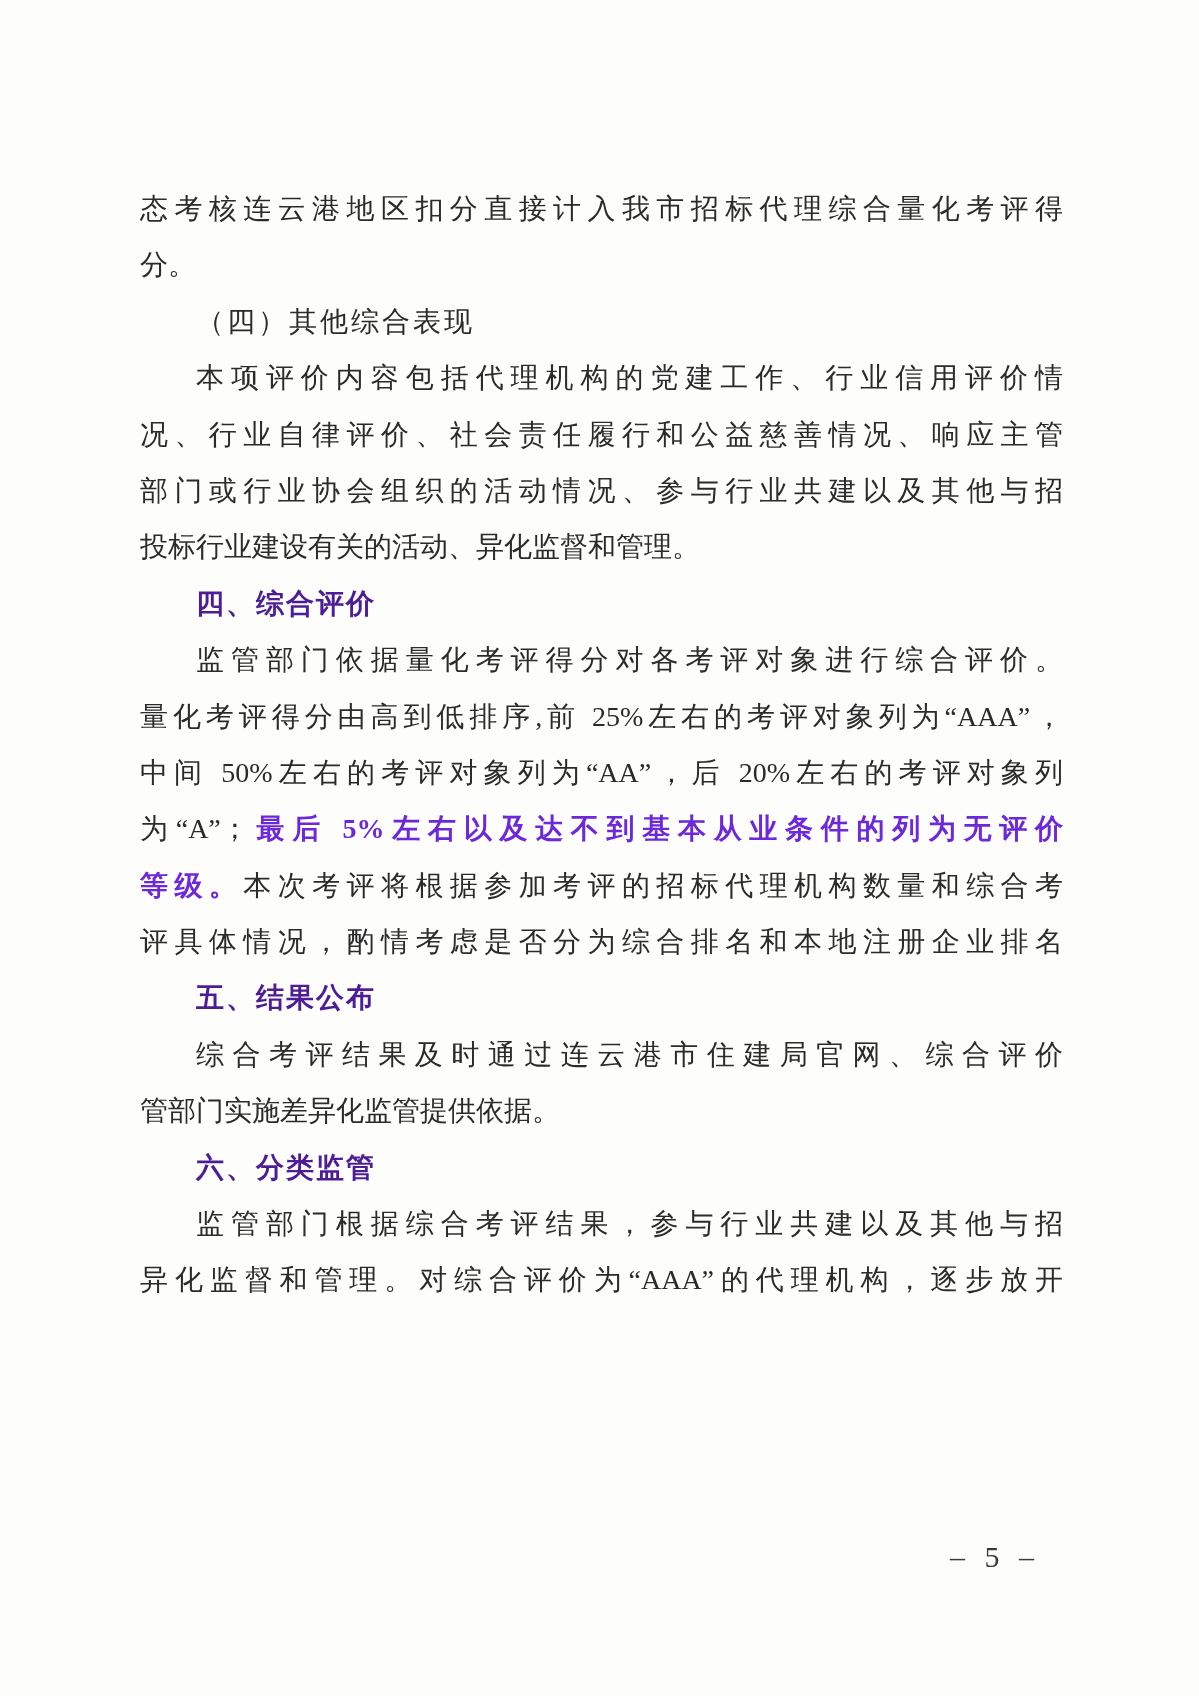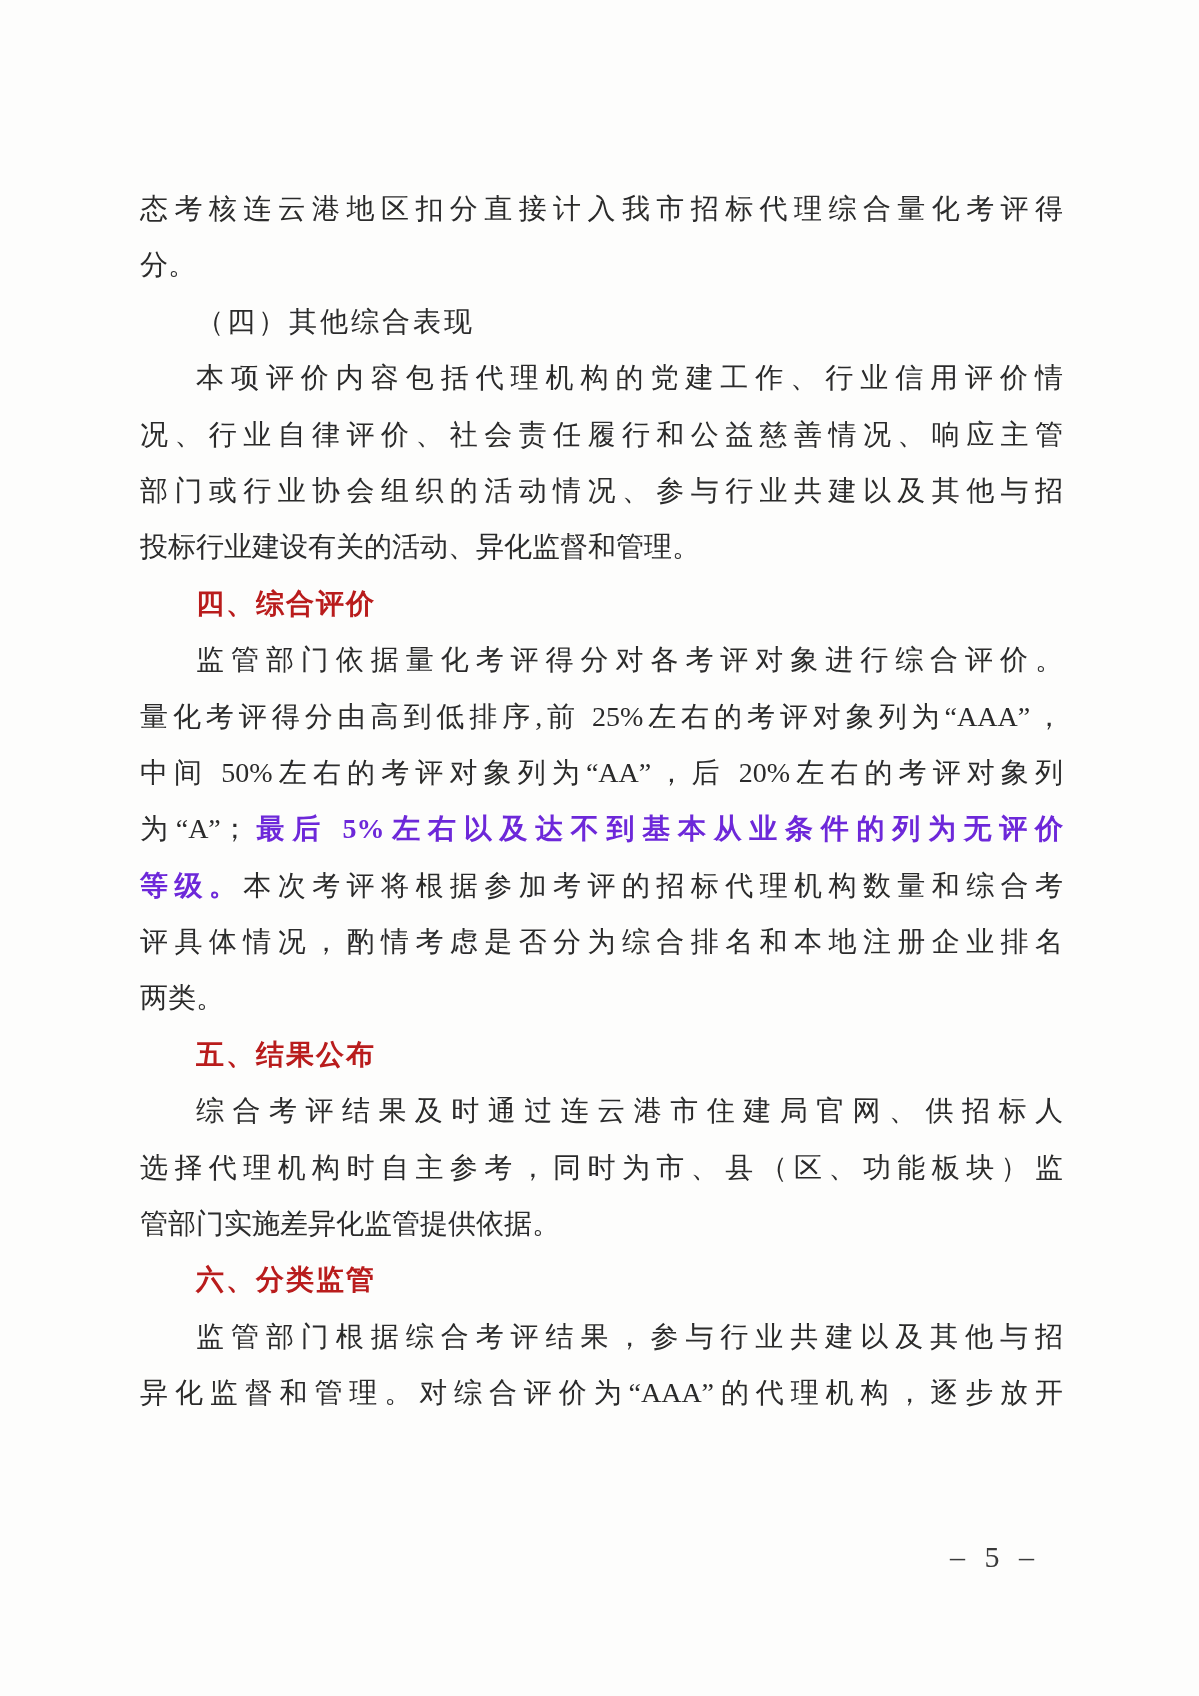--- a/index.html
+++ b/index.html
@@ -39,21 +39,21 @@
   .line.left {
     text-align: left;
     text-align-last: left;
   }
   .indent {
     text-indent: 2em;
   }
   .heading {
     font-family: "Liberation Sans", "DejaVu Sans", sans-serif;
     font-weight: 700;
-    color: #b91c1c;
+    color: #4c1d95;
     letter-spacing: 2px;
   }
   .kaiti {
     letter-spacing: 3px;
   }
   .bold {
     font-weight: 700;
     color: #6d28d9;
   }
   .page-number {
@@ -81,26 +81,24 @@
     <div class="line left">投标行业建设有关的活动、异化监督和管理。</div>
 
     <div class="line left indent heading">四、综合评价</div>
 
     <div class="line justify indent">监管部门依据量化考评得分对各考评对象进行综合评价。</div>
     <div class="line justify">量化考评得分由高到低排序,前 25%左右的考评对象列为“AAA”，</div>
     <div class="line justify">中间 50%左右的考评对象列为“AA”，后 20%左右的考评对象列</div>
     <div class="line justify"><span>为“A”；</span><span class="bold">最后 5%左右以及达不到基本从业条件的列为无评价</span></div>
     <div class="line justify"><span class="bold">等级。</span><span>本次考评将根据参加考评的招标代理机构数量和综合考</span></div>
     <div class="line justify">评具体情况，酌情考虑是否分为综合排名和本地注册企业排名</div>
-    <div class="line left">两类。</div>
 
     <div class="line left indent heading">五、结果公布</div>
 
-    <div class="line justify indent">综合考评结果及时通过连云港市住建局官网、供招标人</div>
-    <div class="line justify">选择代理机构时自主参考，同时为市、县（区、功能板块）监</div>
+    <div class="line justify indent">综合考评结果及时通过连云港市住建局官网、综合评价</div>
     <div class="line left">管部门实施差异化监管提供依据。</div>
 
     <div class="line left indent heading">六、分类监管</div>
 
     <div class="line justify indent">监管部门根据综合考评结果，参与行业共建以及其他与招</div>
     <div class="line justify">异化监督和管理。对综合评价为“AAA”的代理机构，逐步放开</div>
 
   </div>
 
   <div class="page-number">– 5 –</div>

